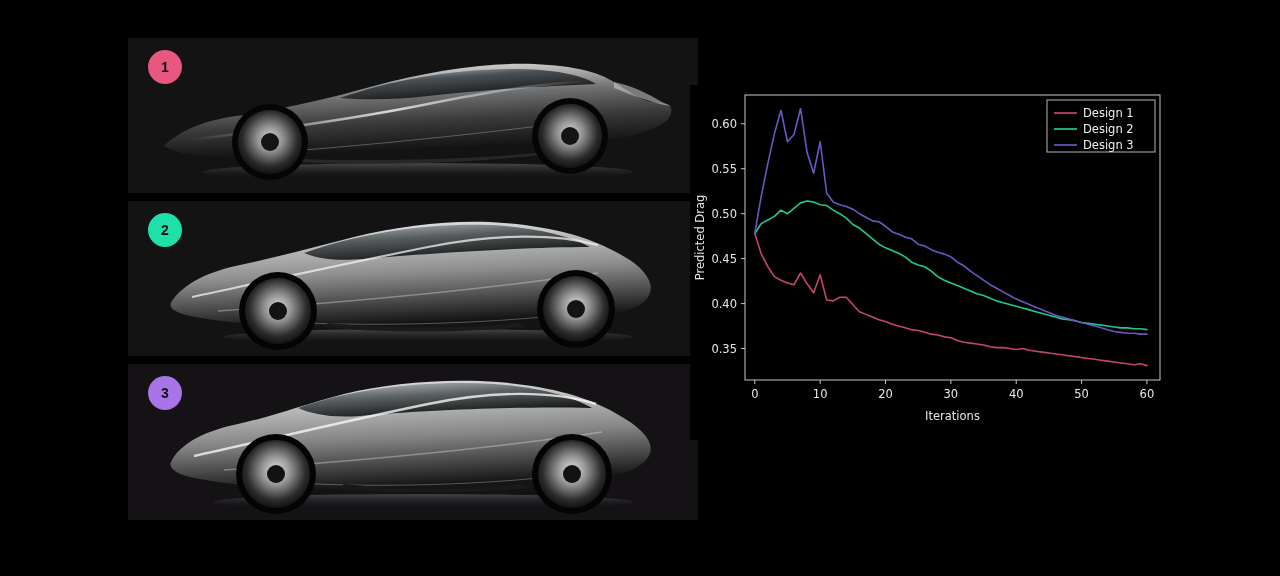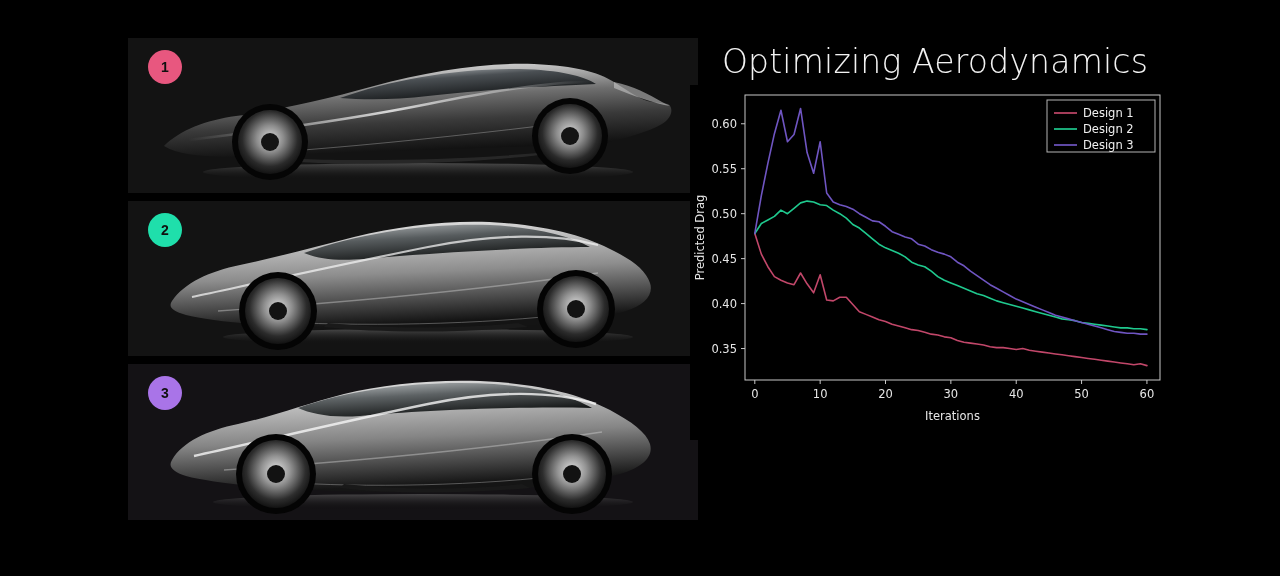--- a/index.html
+++ b/index.html
@@ -214,21 +214,20 @@
             <circle cx="444" cy="110" r="34" fill="url(#wheelC)"></circle>
             <circle cx="444" cy="110" r="9" fill="#121212"></circle>
           </g>
         </svg>
       </div>
       <div class="badge" style="background:#a974e8">3</div>
     </div>
   </div>
 
   <div class="chart-area">
-    <div class="chart-title">Optimizing Aerodynamics</div>
     <div class="plot-host">
       <svg id="plot-svg" width="480" height="355" viewBox="0 0 480 355">
           <rect x="0" y="0" width="480" height="355" fill="#000000"></rect>
           <rect x="55" y="10" width="415" height="285" fill="none" stroke="#c8c8c8" stroke-width="1"></rect>
           <line x1="51" y1="263.5331230283912" x2="55" y2="263.5331230283912" stroke="#c8c8c8" stroke-width="1"></line>
           <text x="47" y="267.5331230283912" text-anchor="end" fill="#e6e6e6" font-size="11.5" font-family="&quot;DejaVu Sans&quot;, sans-serif">0.35</text>
           <line x1="51" y1="218.58044164037852" x2="55" y2="218.58044164037852" stroke="#c8c8c8" stroke-width="1"></line>
           <text x="47" y="222.58044164037852" text-anchor="end" fill="#e6e6e6" font-size="11.5" font-family="&quot;DejaVu Sans&quot;, sans-serif">0.40</text>
           <line x1="51" y1="173.62776025236593" x2="55" y2="173.62776025236593" stroke="#c8c8c8" stroke-width="1"></line>
           <text x="47" y="177.62776025236593" text-anchor="end" fill="#e6e6e6" font-size="11.5" font-family="&quot;DejaVu Sans&quot;, sans-serif">0.45</text>

